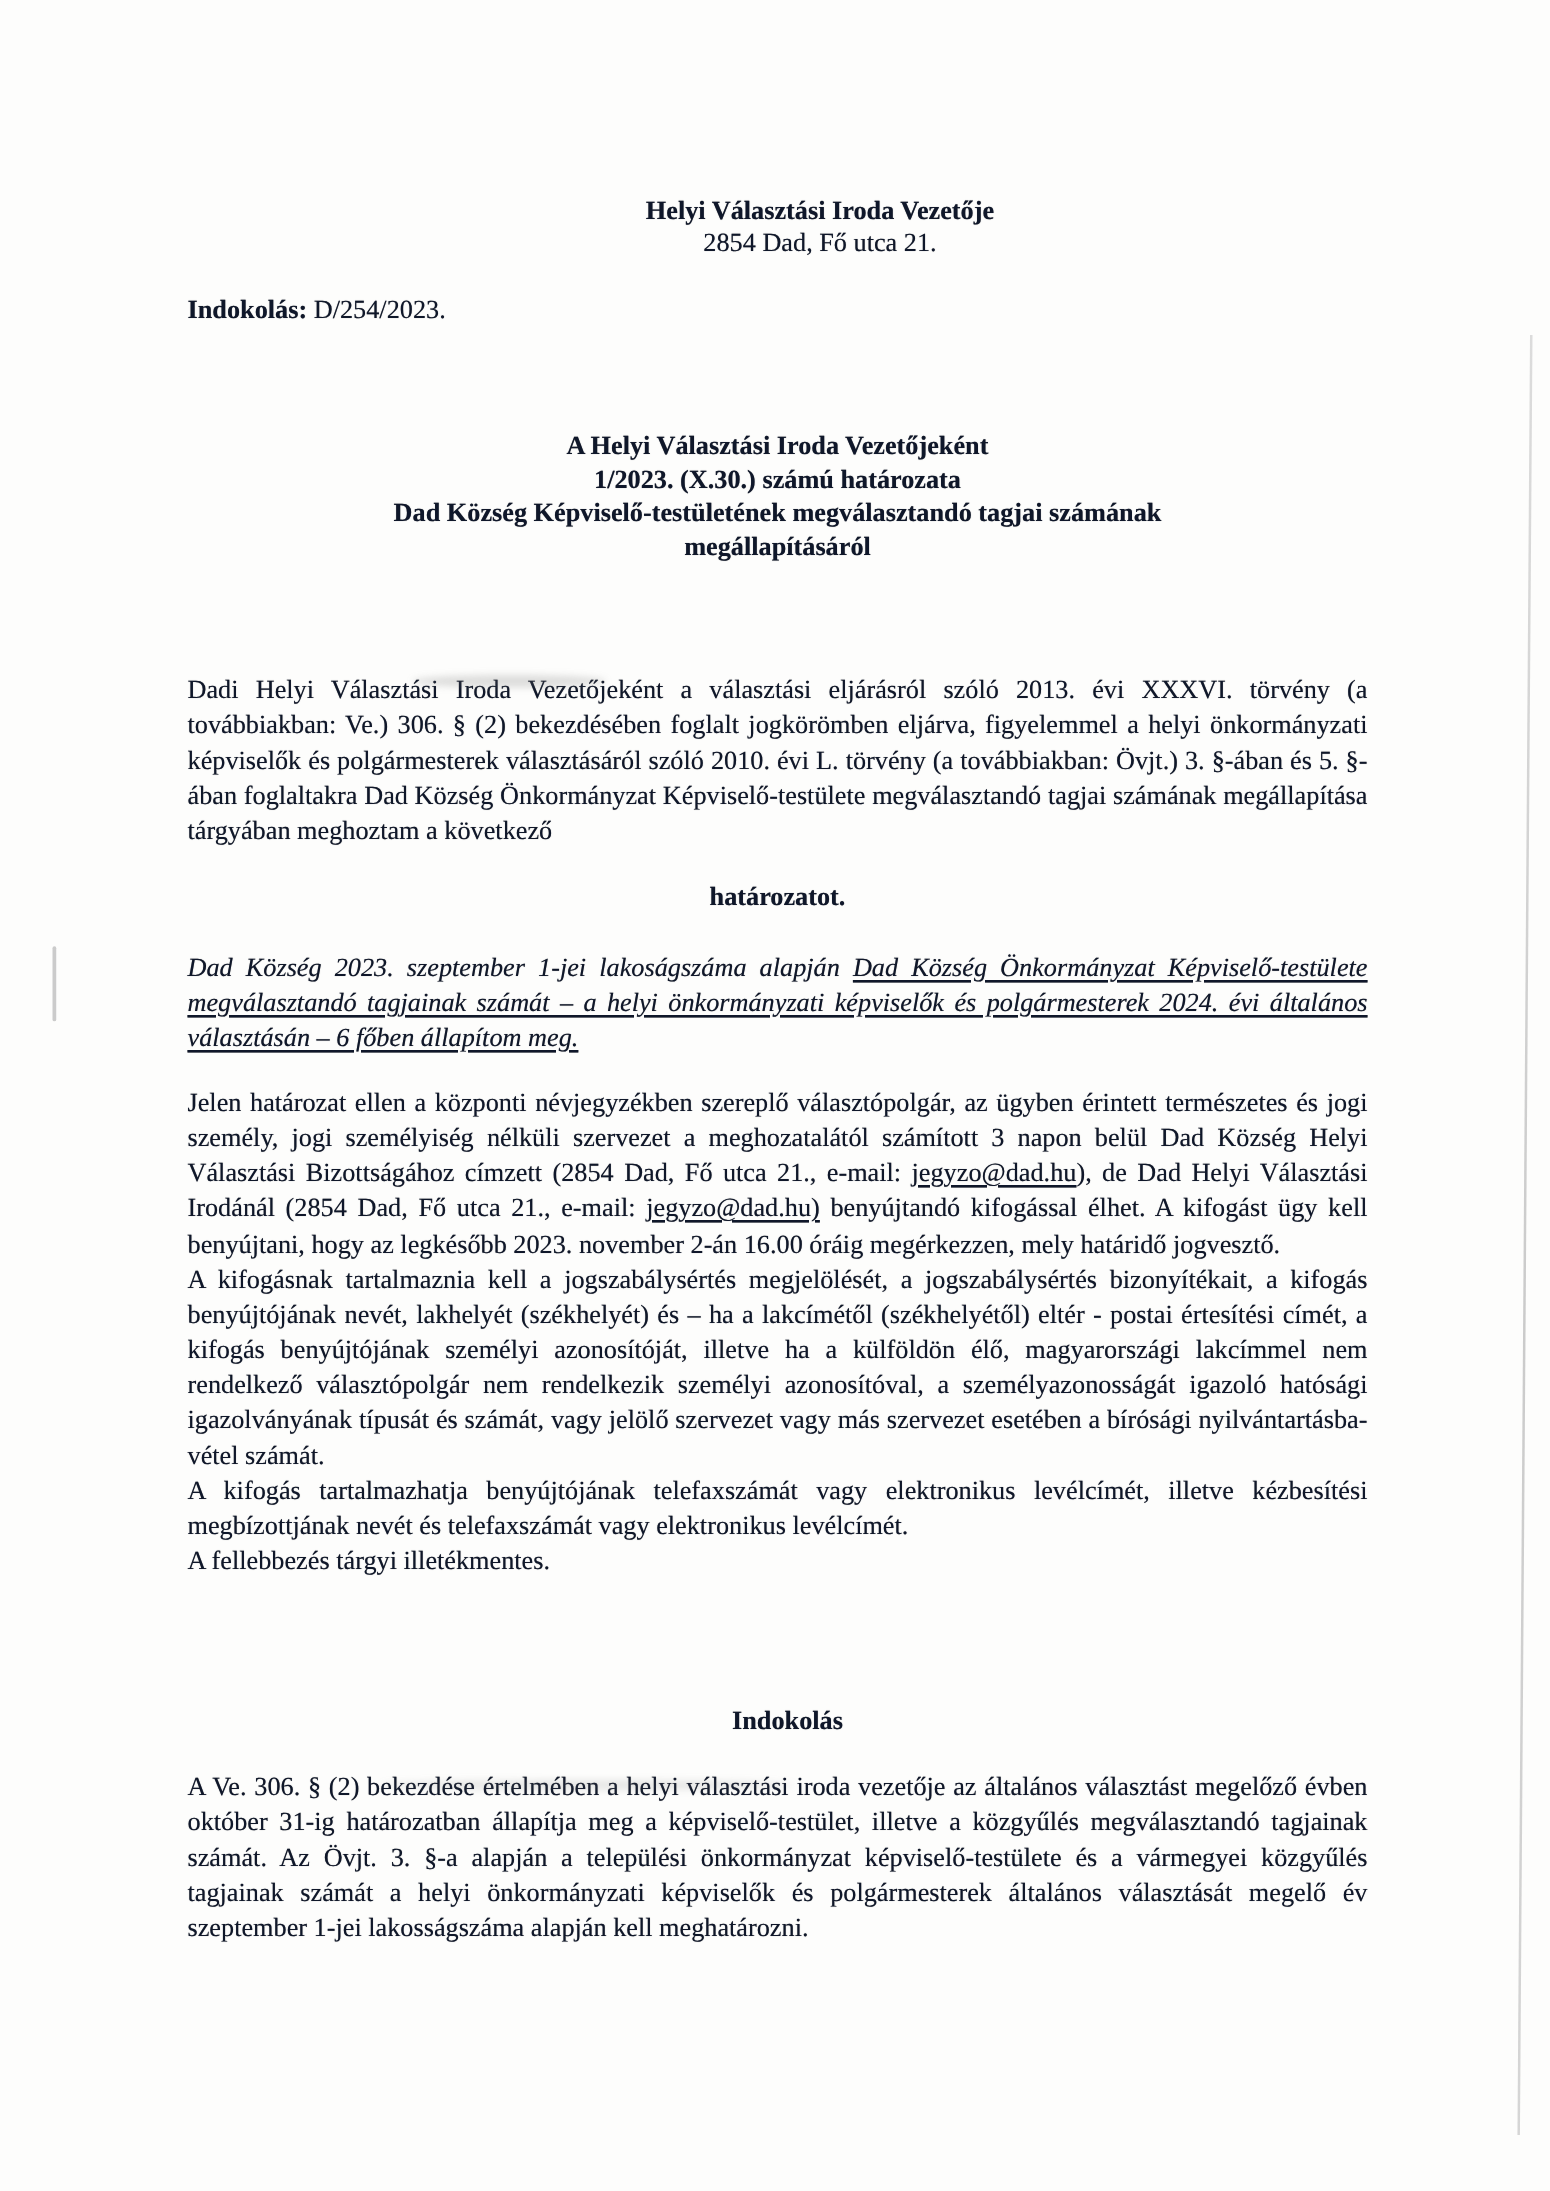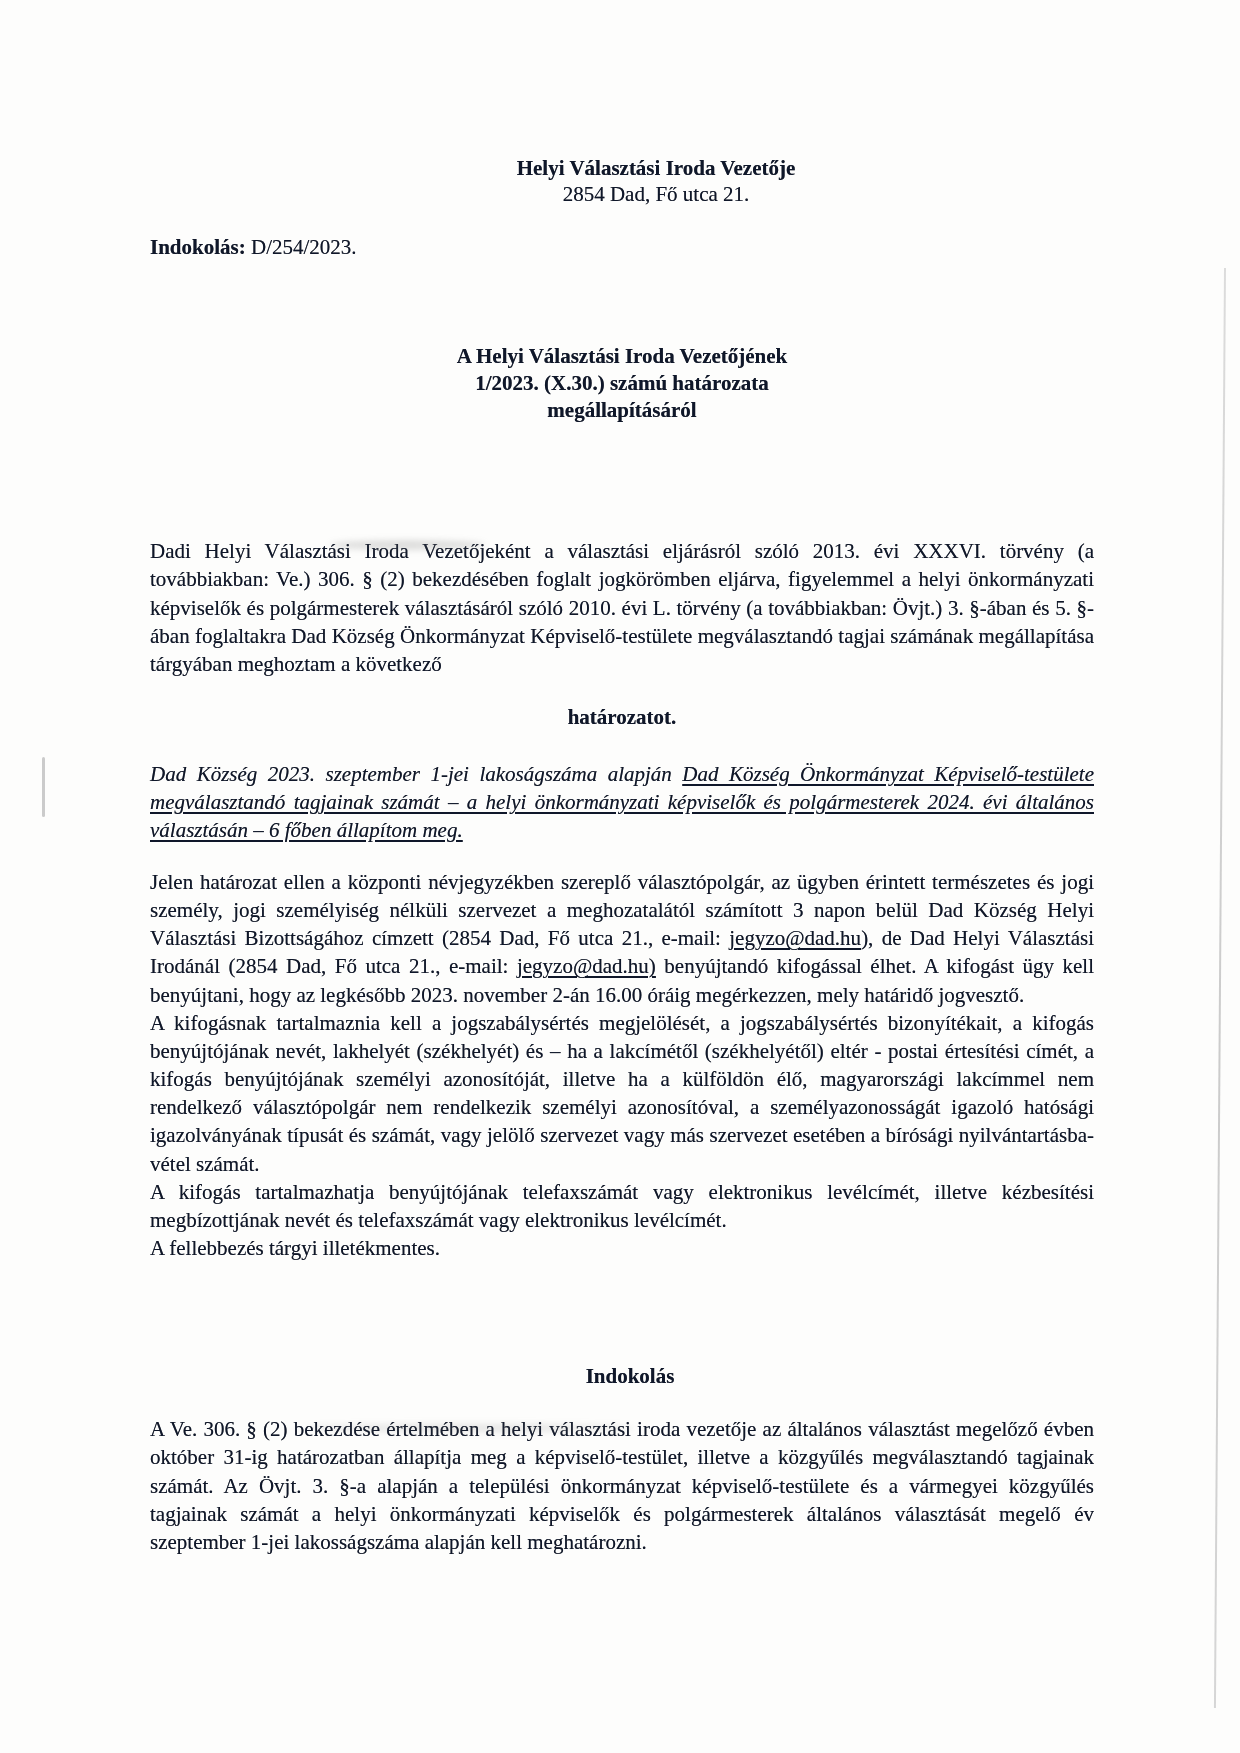--- a/index.html
+++ b/index.html
@@ -92,22 +92,23 @@
   <div class="block letterhead">
     <div class="bold">Helyi Választási Iroda Vezetője</div>
     <div>2854 Dad, Fő utca 21.</div>
   </div>
 
   <div class="block case-number">
     <span class="bold">Indokolás:</span><span> D/254/2023.</span>
   </div>
 
   <div class="block title-block" id="title-block">
-      <div>A Helyi Választási Iroda Vezetőjének</div>
+      <div>A Helyi Választási Iroda Vezetőjeként</div>
       <div>1/2023. (X.30.) számú határozata</div>
+      <div>Dad Község Képviselő-testületének megválasztandó tagjai számának</div>
       <div>megállapításáról</div>
     </div>
 
   <div class="block intro-par justify">Dadi Helyi Választási Iroda Vezetőjeként a választási eljárásról szóló 2013. évi XXXVI. törvény (a továbbiakban: Ve.) 306. § (2) bekezdésében foglalt jogkörömben eljárva, figyelemmel a helyi önkormányzati képviselők és polgármesterek választásáról szóló 2010. évi L. törvény (a továbbiakban: Övjt.) 3. §-ában és 5. §-ában foglaltakra Dad Község Önkormányzat Képviselő-testülete megválasztandó tagjai számának megállapítása tárgyában meghoztam a következő</div>
 
   <div class="block decision-word">határozatot.</div>
 
   <div class="block decision-par justify" id="decision-par"><span class="i">Dad Község 2023. szeptember 1-jei lakoságszáma alapján </span><span class="u i">Dad Község Önkormányzat Képviselő-testülete megválasztandó tagjainak számát – a helyi önkormányzati képviselők és polgármesterek 2024. évi általános választásán – 6 főben állapítom meg.</span></div>
 
   <div class="block appeal-section" id="appeal-section">

